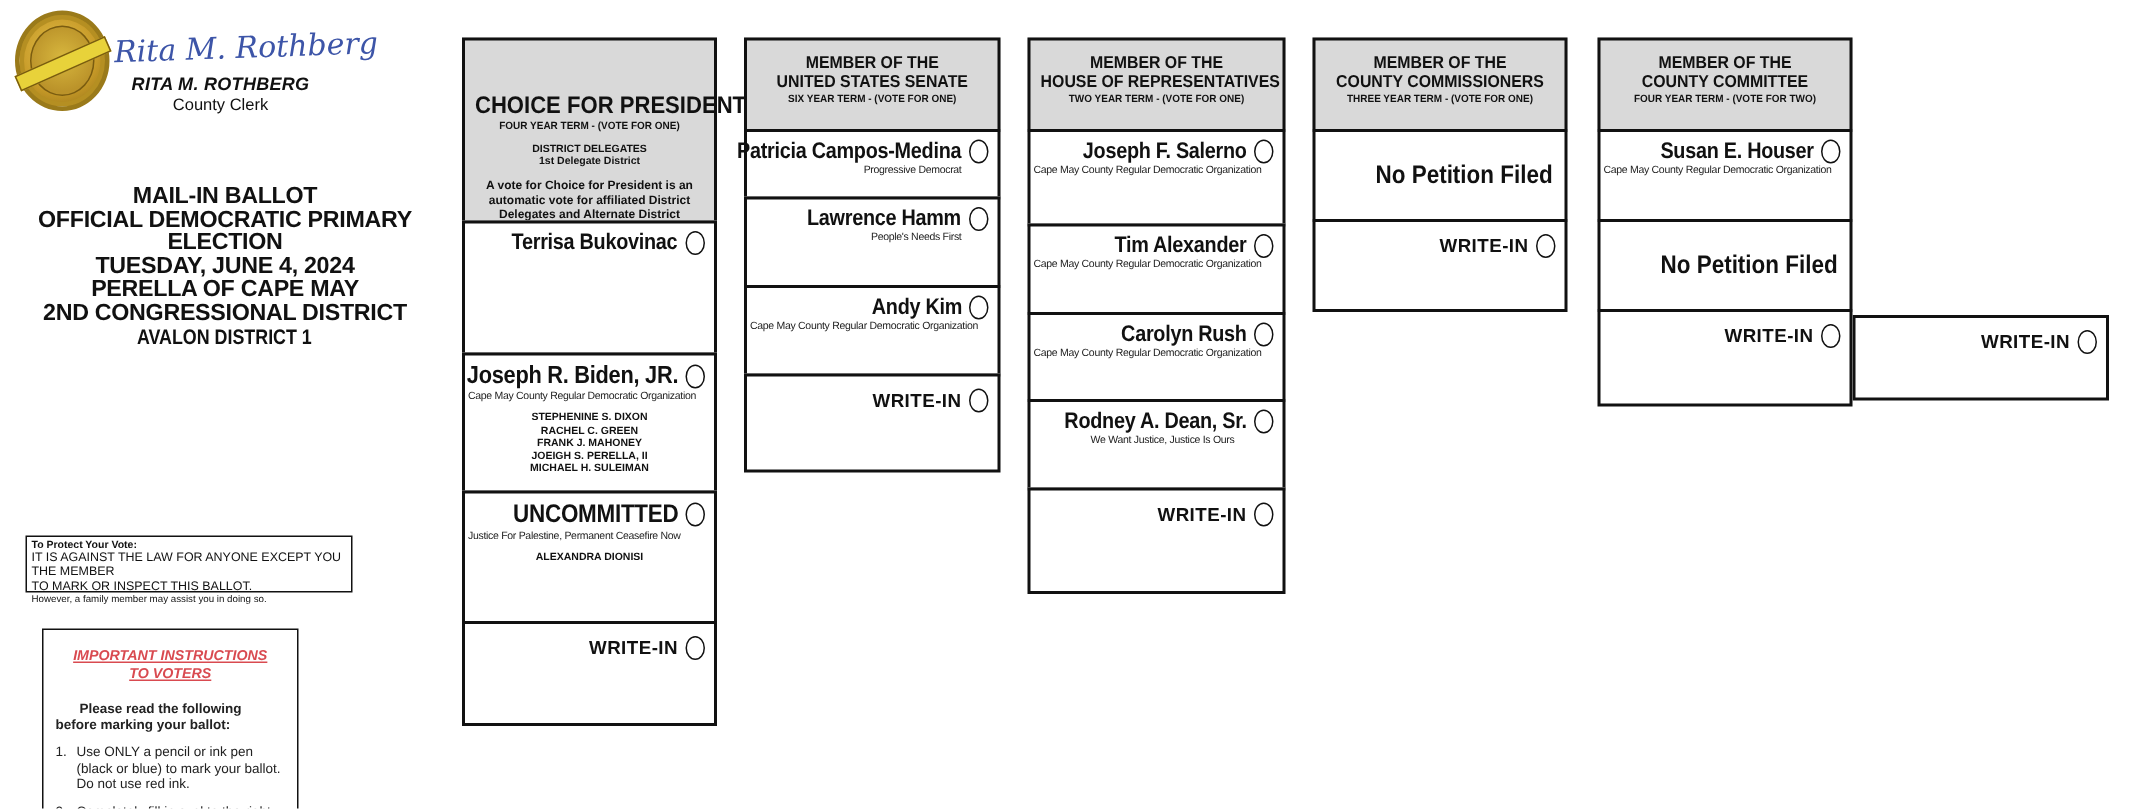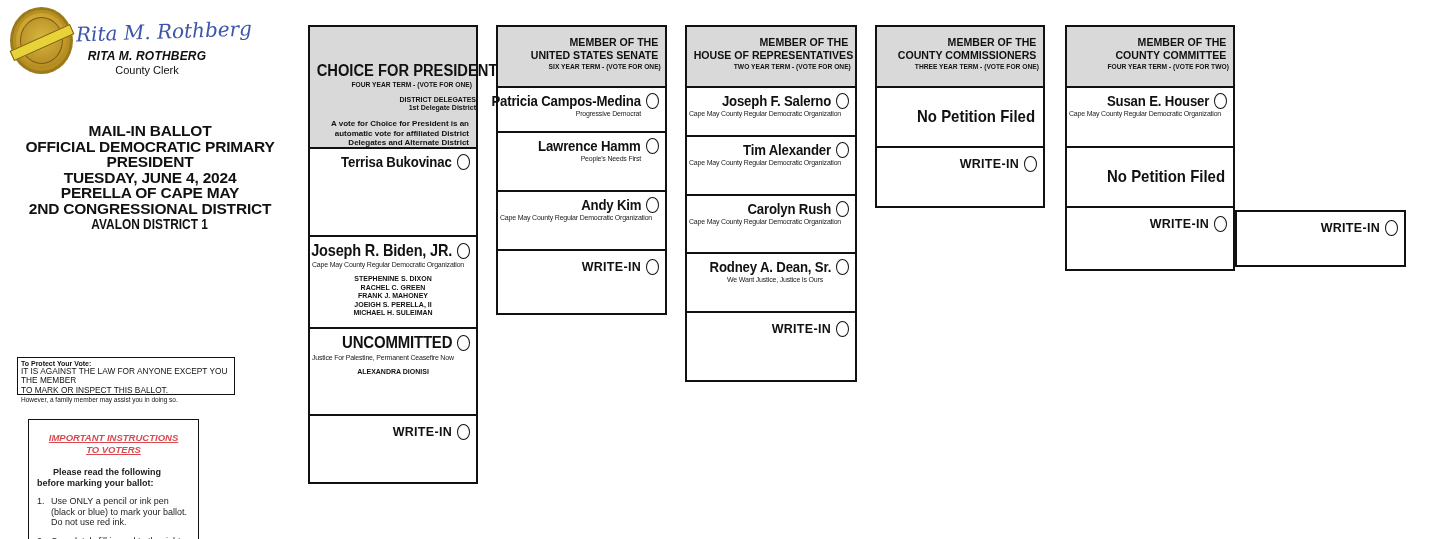--- a/index.html
+++ b/index.html
@@ -37,21 +37,21 @@
           font-style:italic; font-size:9.5px; line-height:12px; text-decoration:underline; }
   .instr-intro { margin-top:11px; font-size:9px; line-height:10.5px; text-indent:16px; font-weight:bold; color:#222; }
   .instr-item { display:flex; margin-top:8px; font-size:9px; line-height:10.5px; color:#222; }
   .instr-num { width:14px; flex:0 0 auto; }
   .instr-text { flex:1; }
 
   
   .col { position:absolute; top:25px; }
   .cell { border:2px solid #111; background:#fff; width:100%; position:relative; }
   .cell + .cell { margin-top:-2px; }
-  .header-cell { background:var(--header-bg,#d9d9d9); text-align:right; padding-top:9px; }
+  .header-cell { background:var(--header-bg,#d9d9d9); text-align:center; padding-top:9px; }
   .htitle { display:block; font-weight:bold; font-size:11.5px; line-height:12.5px;
           transform:scaleX(0.92); transform-origin:center; white-space:nowrap; }
   .hterm { display:block; font-weight:bold; font-size:7px; margin-top:2px;
           transform:scaleX(0.95); transform-origin:center; white-space:nowrap; }
   .header-cell.tall { padding-top:36px; }
   .header-cell.tall .htitle { font-size:16px; line-height:16px; }
   .hsub { display:block; font-weight:bold; font-size:7px; line-height:8px; margin-top:0; }
   .hsub-gap { margin-top:8px; }
   .hnote { display:block; font-weight:bold; font-size:8px; line-height:9.5px; margin:7px auto 0;
           width:152px; }
@@ -85,21 +85,21 @@
 </div>
 <div class="signature">Rita M. Rothberg</div>
 <div class="clerk-block">
   <div class="clerk-name">RITA M. ROTHBERG</div>
   <div class="clerk-title">County Clerk</div>
 </div>
 
 <div class="ballot-title">
   <div>MAIL-IN BALLOT</div>
   <div>OFFICIAL DEMOCRATIC PRIMARY</div>
-  <div>PRESIDENT</div>
+  <div>ELECTION</div>
   <div>TUESDAY, JUNE 4, 2024</div>
   <div>PERELLA OF CAPE MAY</div>
   <div>2ND CONGRESSIONAL DISTRICT</div>
   <div><span class="district">AVALON DISTRICT 1</span></div>
 </div>
 
 <div class="protect-box">
   <div class="protect-heading">To Protect Your Vote:</div>
   <div class="protect-line">IT IS AGAINST THE LAW FOR ANYONE EXCEPT YOU THE MEMBER</div>
   <div class="protect-line">TO MARK OR INSPECT THIS BALLOT.</div>
@@ -202,21 +202,21 @@
     </div>
   </div>
 </div>
 
 <div class="col" style="left:685px; width:172px;">
   <div class="cell header-cell" style="height:63px;">
     <span class="htitle">MEMBER OF THE</span>
     <span class="htitle">HOUSE OF REPRESENTATIVES</span>
     <span class="hterm">TWO YEAR TERM - (VOTE FOR ONE)</span>
   </div>
-  <div class="cell" style="height:51px;">
+  <div class="cell" style="height:65px;">
     <div class="cline">
       <span class="cname">Joseph F. Salerno</span>
       <span class="oval"></span>
     </div>
     <div class="slogan" style="padding-right:14px;">Cape May County Regular Democratic Organization</div>
   </div>
   <div class="cell" style="height:61px;">
     <div class="cline">
       <span class="cname">Tim Alexander</span>
       <span class="oval"></span>

